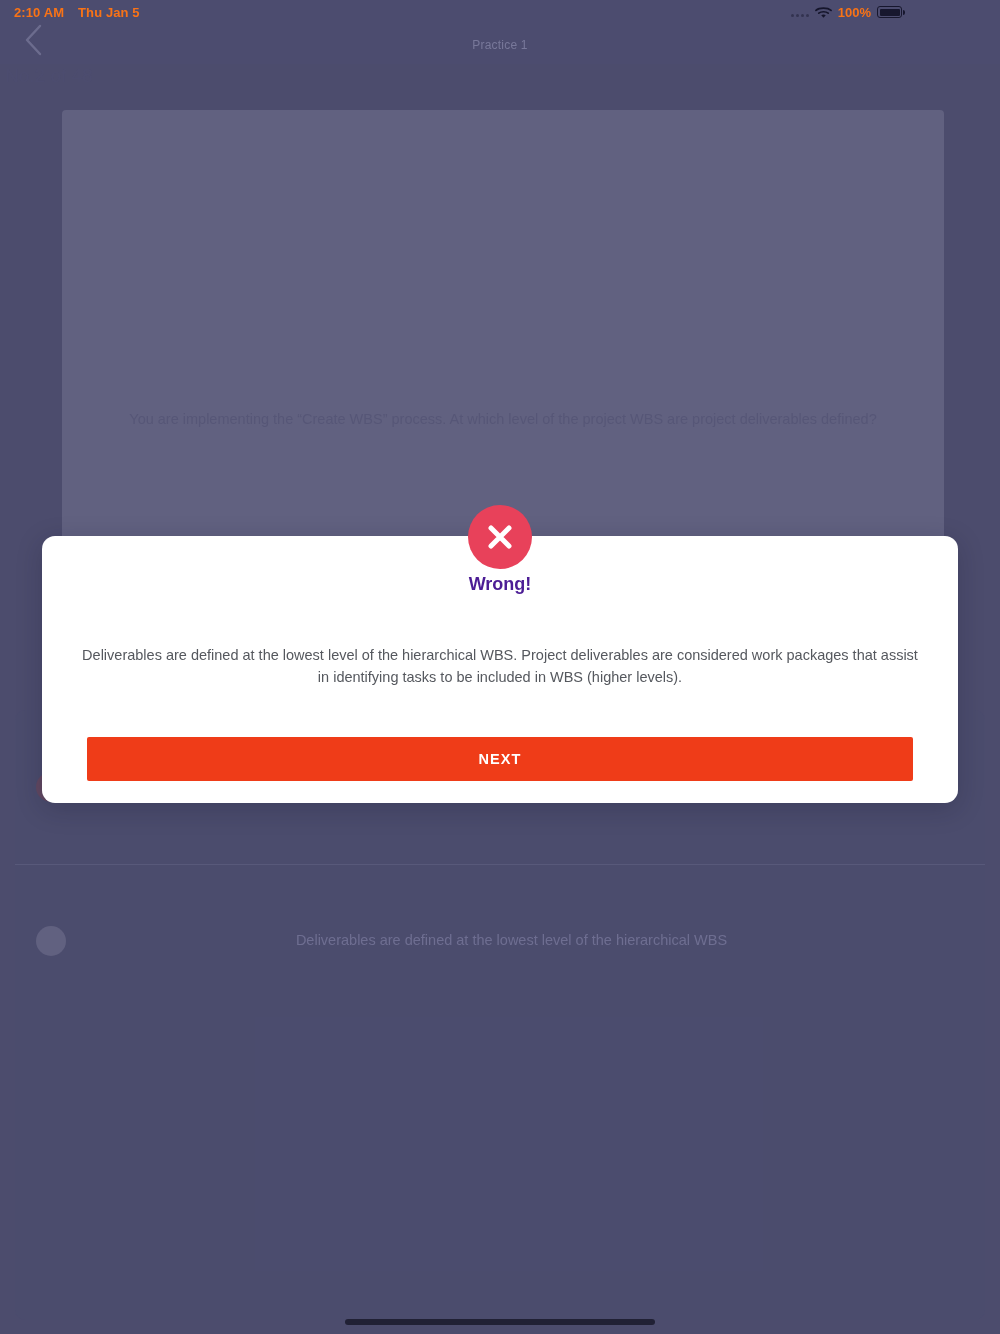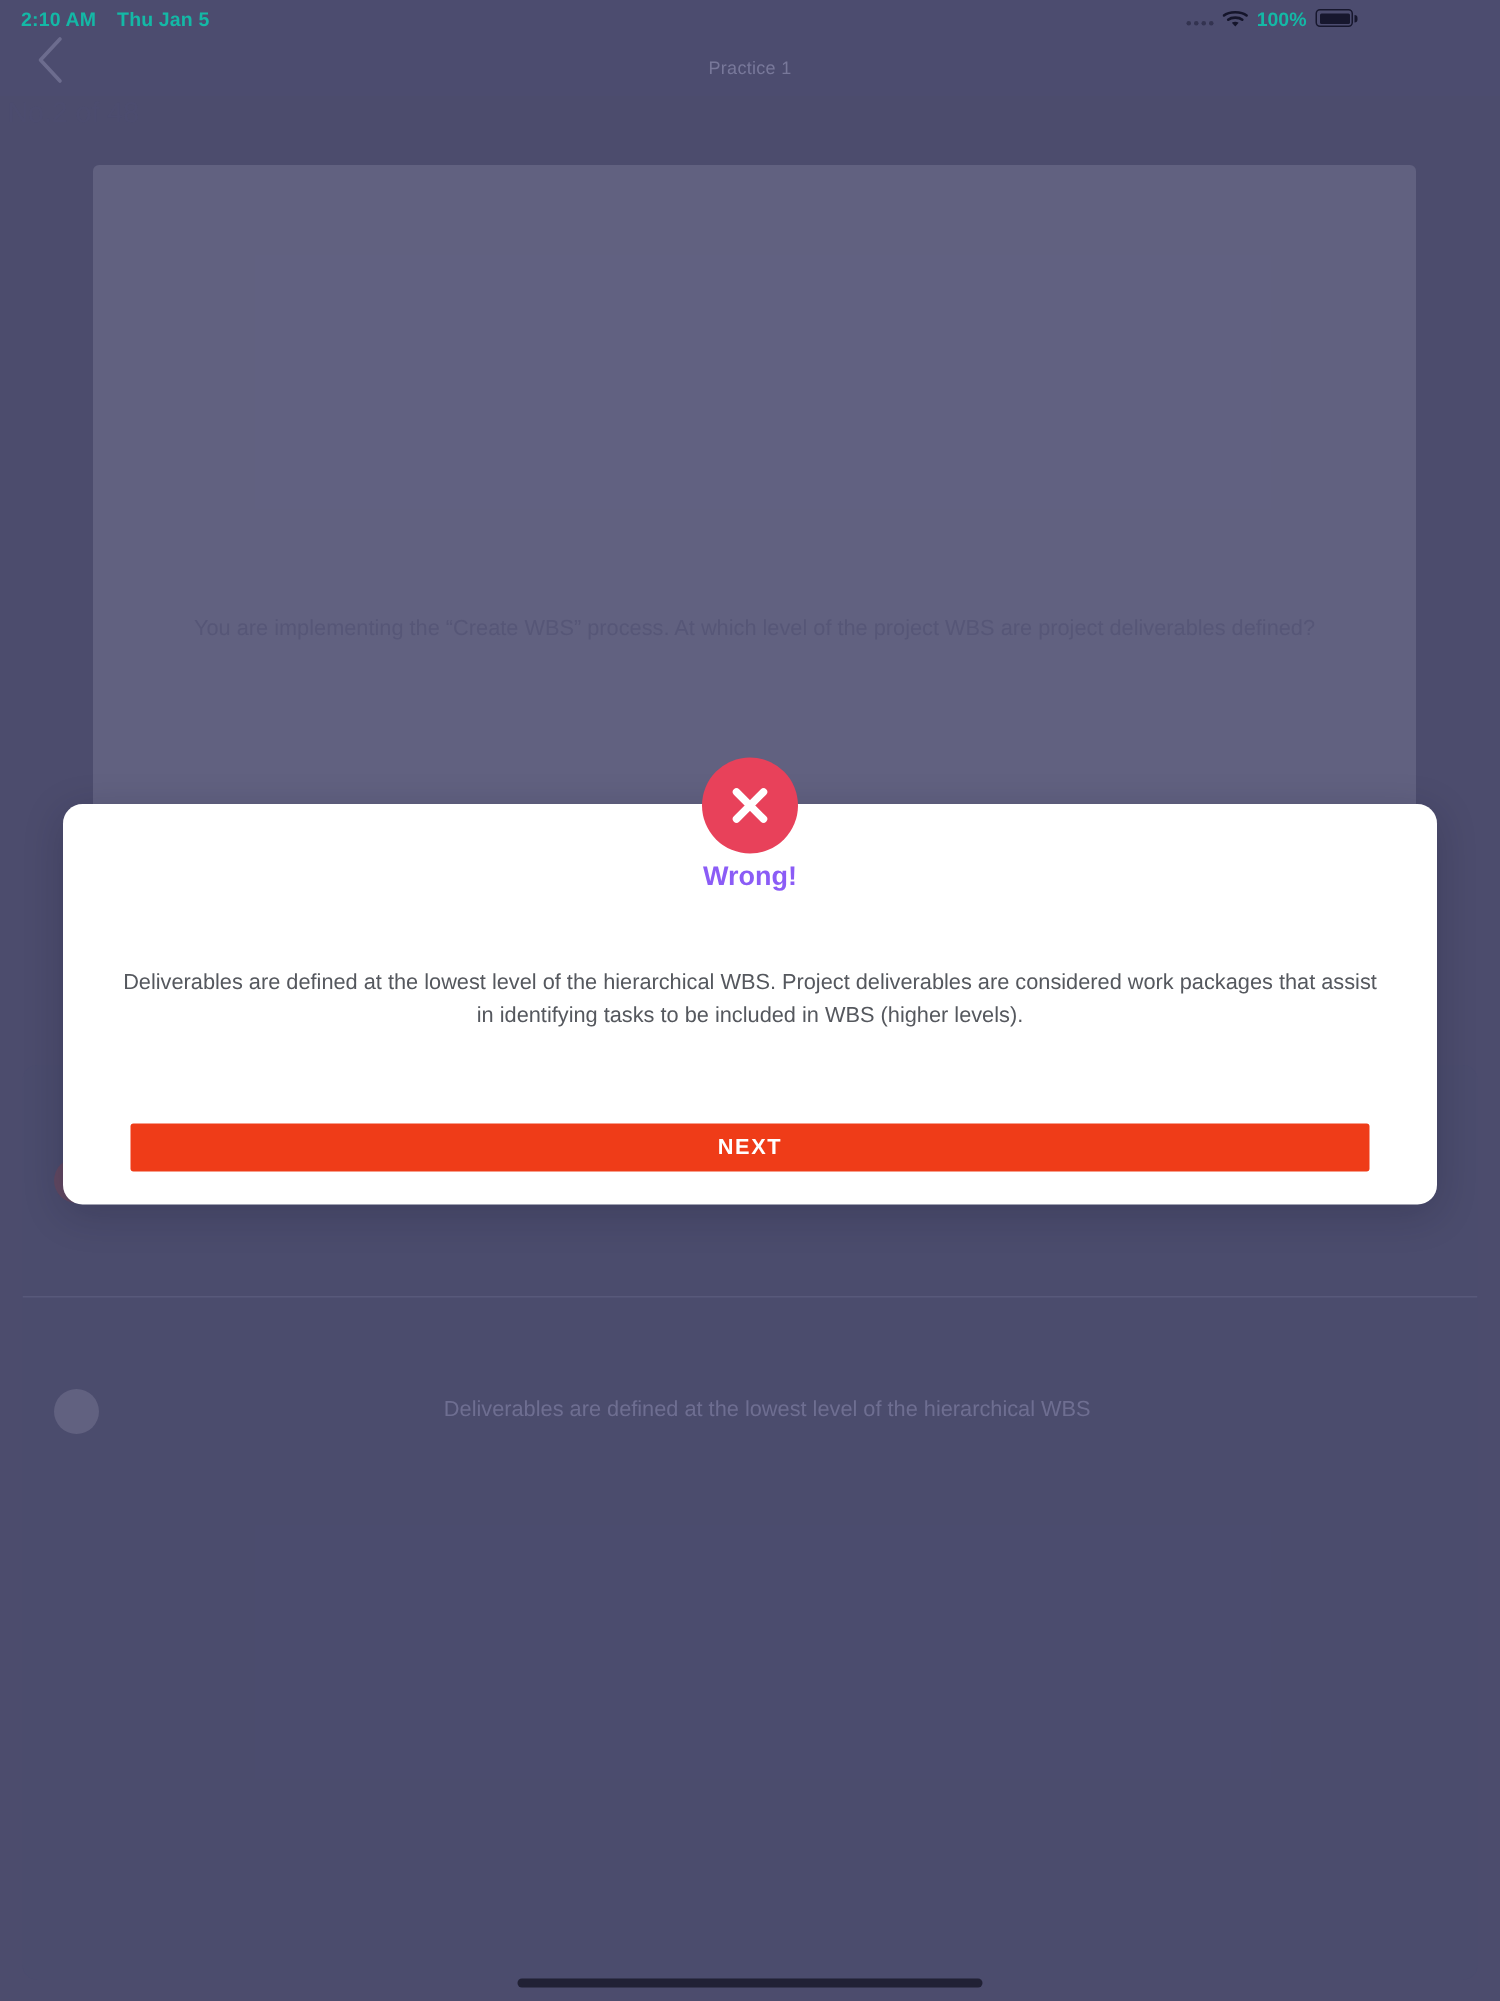--- a/index.html
+++ b/index.html
@@ -23,21 +23,21 @@
 
   
   #status-bar {
     position: absolute;
     top: 0; left: 0;
     width: 916px;
     height: 24px;
     display: flex;
     align-items: center;
     padding: 0 14px;
-    color: #14b8a6;
+    color: #f97316;
     font-size: 13px;
     font-weight: 600;
     z-index: 60;
   }
   #status-left { display: flex; align-items: center; gap: 14px; }
   #status-right {
     margin-left: auto;
     display: flex;
     align-items: center;
     gap: 6px;
@@ -216,38 +216,38 @@
   }
   #result-icon svg { display: block; }
 
   #result-title {
     position: absolute;
     top: 38px; left: 0;
     width: 100%;
     text-align: center;
     font-size: 18px;
     font-weight: bold;
-    color: #8b5cf6;
+    color: #4c1d95;
   }
 
   #result-explanation {
     position: absolute;
     top: 108px; left: 38px;
     width: 840px;
     text-align: center;
     font-size: 14.5px;
     line-height: 1.52;
     color: #55585e;
   }
 
   #next-button {
     position: absolute;
     left: 45px; bottom: 22px;
     width: 826px;
-    height: 32px;
+    height: 44px;
     background: #ef3c18;
     border: none;
     border-radius: 2px;
     color: #ffffff;
     font-family: "Liberation Sans", sans-serif;
     font-size: 14.5px;
     font-weight: bold;
     letter-spacing: 1.1px;
     cursor: pointer;
   }

